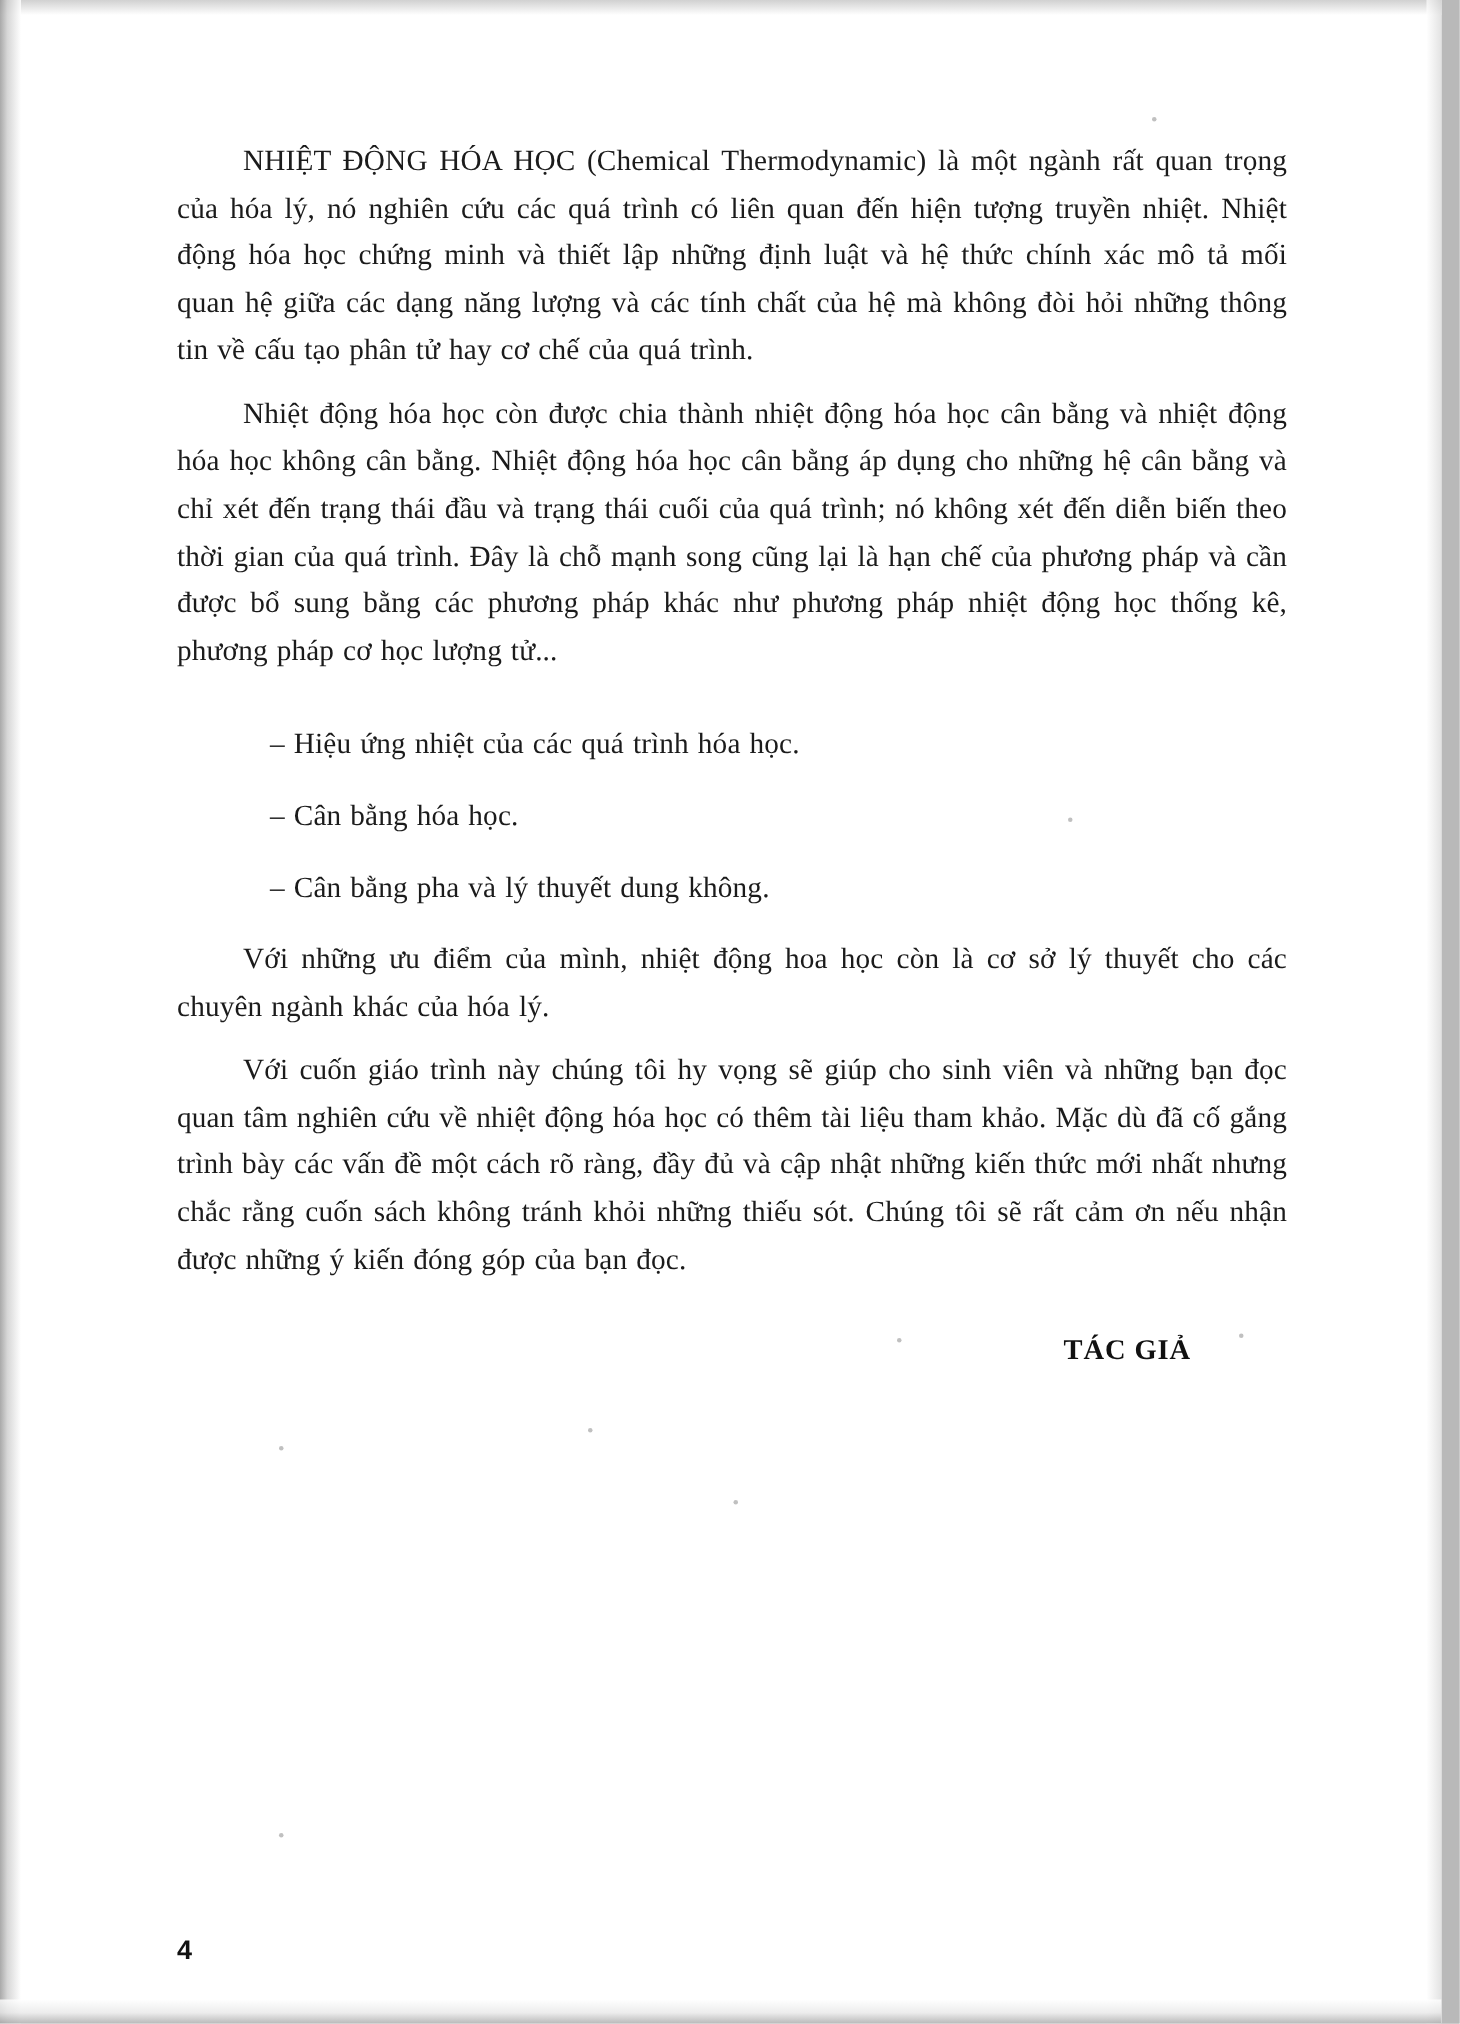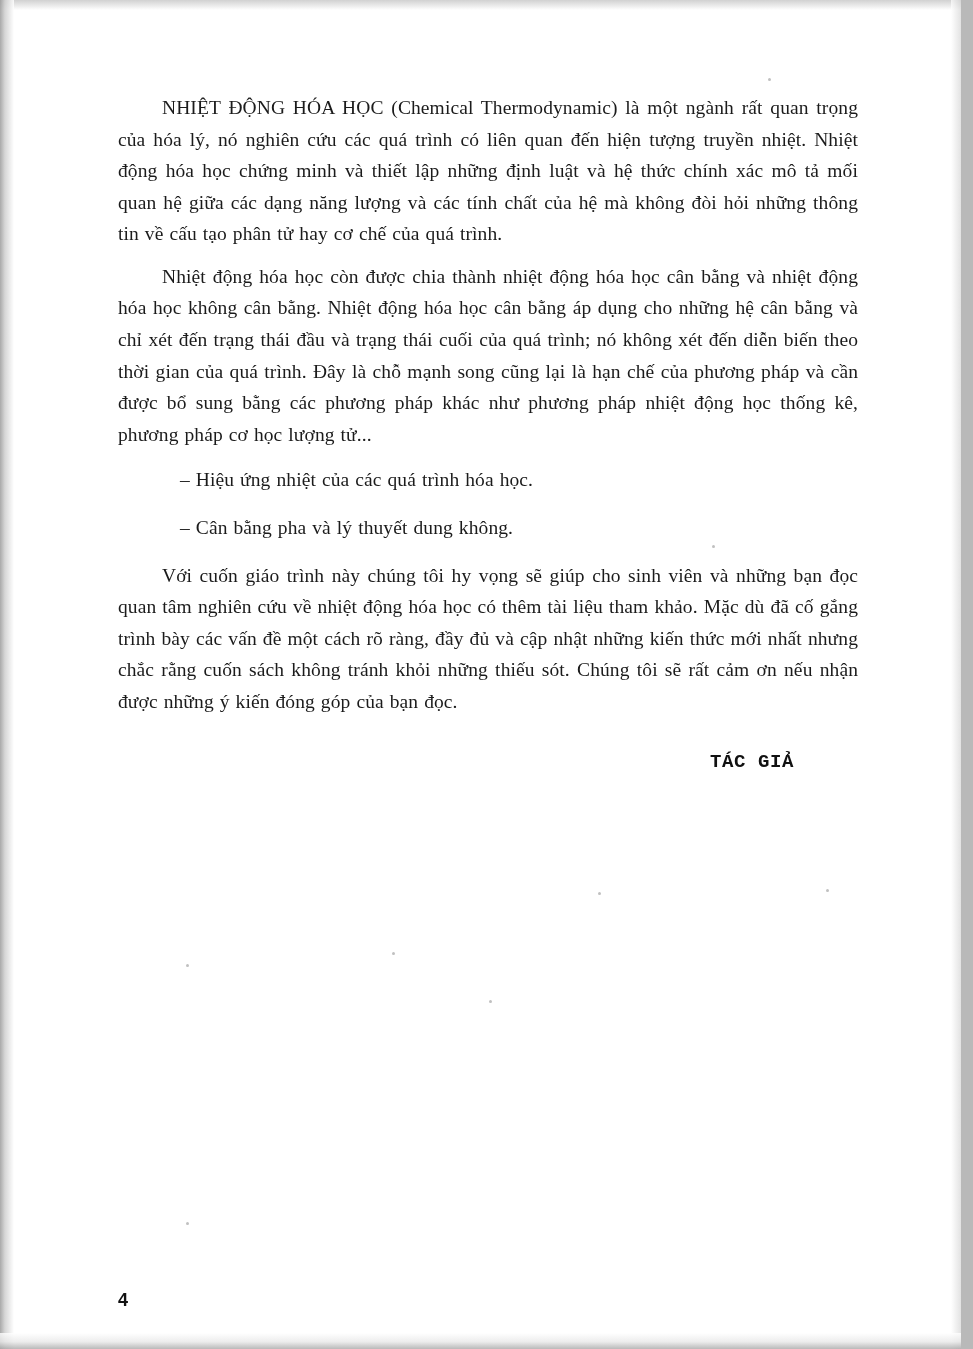--- a/index.html
+++ b/index.html
@@ -62,38 +62,38 @@
     font-size: 19.5px;
     line-height: 1.62;
     color: #1b1b1b;
     letter-spacing: .1px;
     word-spacing: 1px;
   }
   p.para:last-child { margin-bottom: 0; }
 
   ul.bullet-list {
     list-style: none;
-    margin: 14px 0 14px 0;
+    margin: 31px 0 14px 0;
     padding: 0;
   }
   ul.bullet-list li {
     font-size: 19.5px;
     line-height: 1.62;
     color: #1b1b1b;
     margin: 0 0 16px 0;
     padding-left: 62px;
     letter-spacing: .1px;
     word-spacing: 1px;
   }
 
   .signature {
     margin-top: 34px;
     text-align: right;
     padding-right: 64px;
-    font-family: Liberation Mono, monospace;
+    font-family: Liberation Serif, serif;
     font-weight: bold;
     font-size: 19px;
     letter-spacing: .6px;
     color: #111111;
   }
 
   .page-number {
     position: absolute;
     left: 118px;
     bottom: 38px;
@@ -130,22 +130,24 @@
   <div class="speck" style="left:186px; top:1222px; width:3px; height:3px;"></div>
   <div class="speck" style="left:598px; top:892px; width:3px; height:3px;"></div>
 
   <div class="content">
 
     <p class="para">NHIỆT ĐỘNG HÓA HỌC (Chemical Thermodynamic) là một ngành rất quan trọng của hóa lý, nó nghiên cứu các quá trình có liên quan đến hiện tượng truyền nhiệt. Nhiệt động hóa học chứng minh và thiết lập những định luật và hệ thức chính xác mô tả mối quan hệ giữa các dạng năng lượng và các tính chất của hệ mà không đòi hỏi những thông tin về cấu tạo phân tử hay cơ chế của quá trình.</p>
     <p class="para">Nhiệt động hóa học còn được chia thành nhiệt động hóa học cân bằng và nhiệt động hóa học không cân bằng. Nhiệt động hóa học cân bằng áp dụng cho những hệ cân bằng và chỉ xét đến trạng thái đầu và trạng thái cuối của quá trình; nó không xét đến diễn biến theo thời gian của quá trình. Đây là chỗ mạnh song cũng lại là hạn chế của phương pháp và cần được bổ sung bằng các phương pháp khác như phương pháp nhiệt động học thống kê, phương pháp cơ học lượng tử...</p>
 
     <ul class="bullet-list">
       <li>– Hiệu ứng nhiệt của các quá trình hóa học.</li>
+      <li>– Cân bằng hóa học.</li>
       <li>– Cân bằng pha và lý thuyết dung không.</li>
     </ul>
 
+    <p class="para">Với những ưu điểm của mình, nhiệt động hoa học còn là cơ sở lý thuyết cho các chuyên ngành khác của hóa lý.</p>
     <p class="para">Với cuốn giáo trình này chúng tôi hy vọng sẽ giúp cho sinh viên và những bạn đọc quan tâm nghiên cứu về nhiệt động hóa học có thêm tài liệu tham khảo. Mặc dù đã cố gắng trình bày các vấn đề một cách rõ ràng, đầy đủ và cập nhật những kiến thức mới nhất nhưng chắc rằng cuốn sách không tránh khỏi những thiếu sót. Chúng tôi sẽ rất cảm ơn nếu nhận được những ý kiến đóng góp của bạn đọc.</p>
 
     <div class="signature">TÁC GIẢ</div>
   </div>
 
   <div class="page-number">4</div>
 </div>
 
 </body></html>

